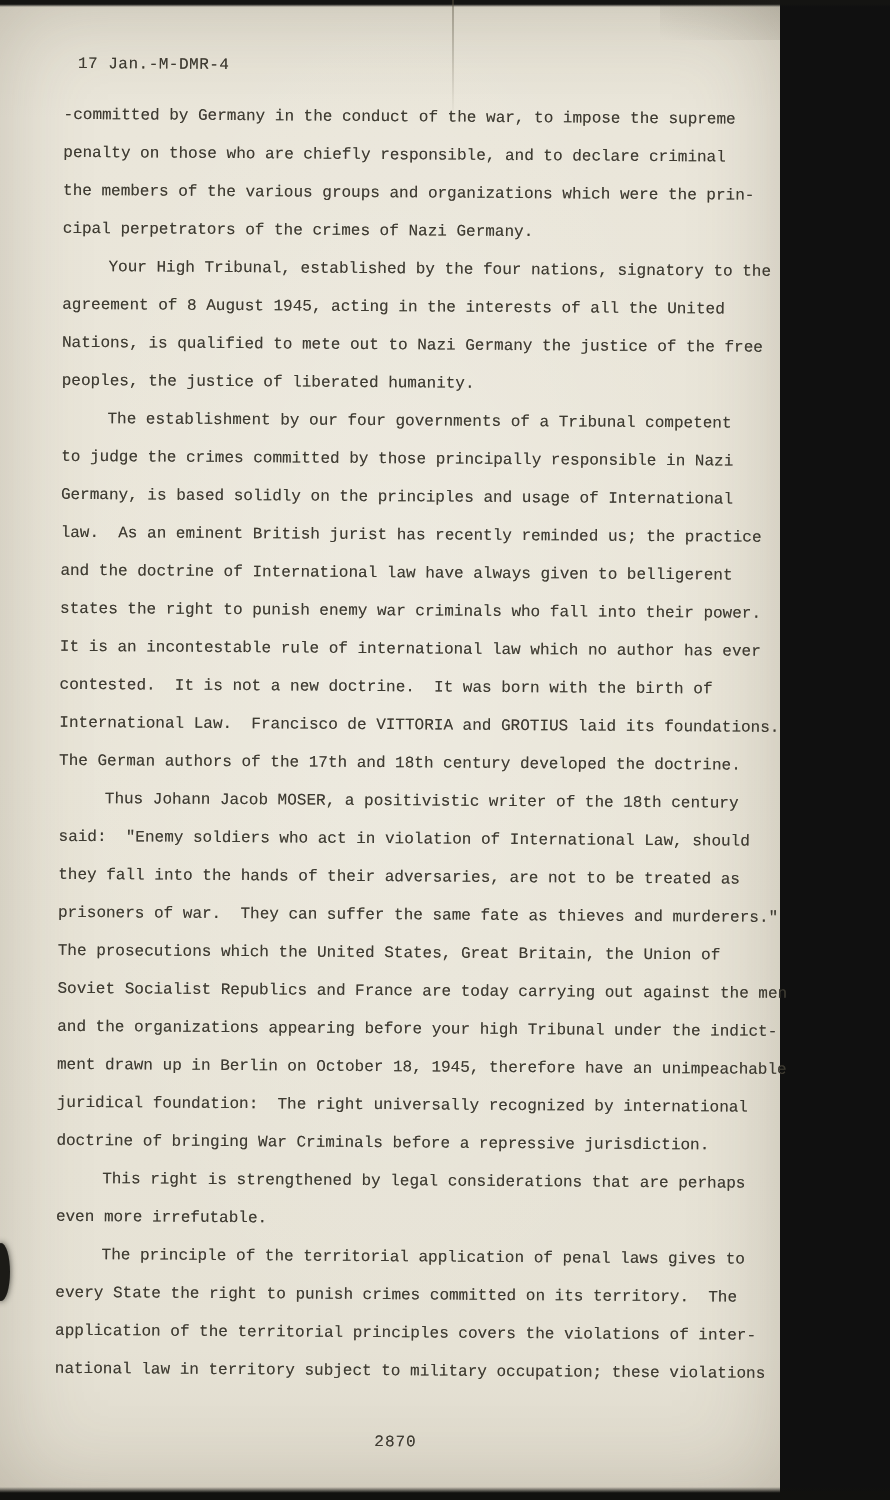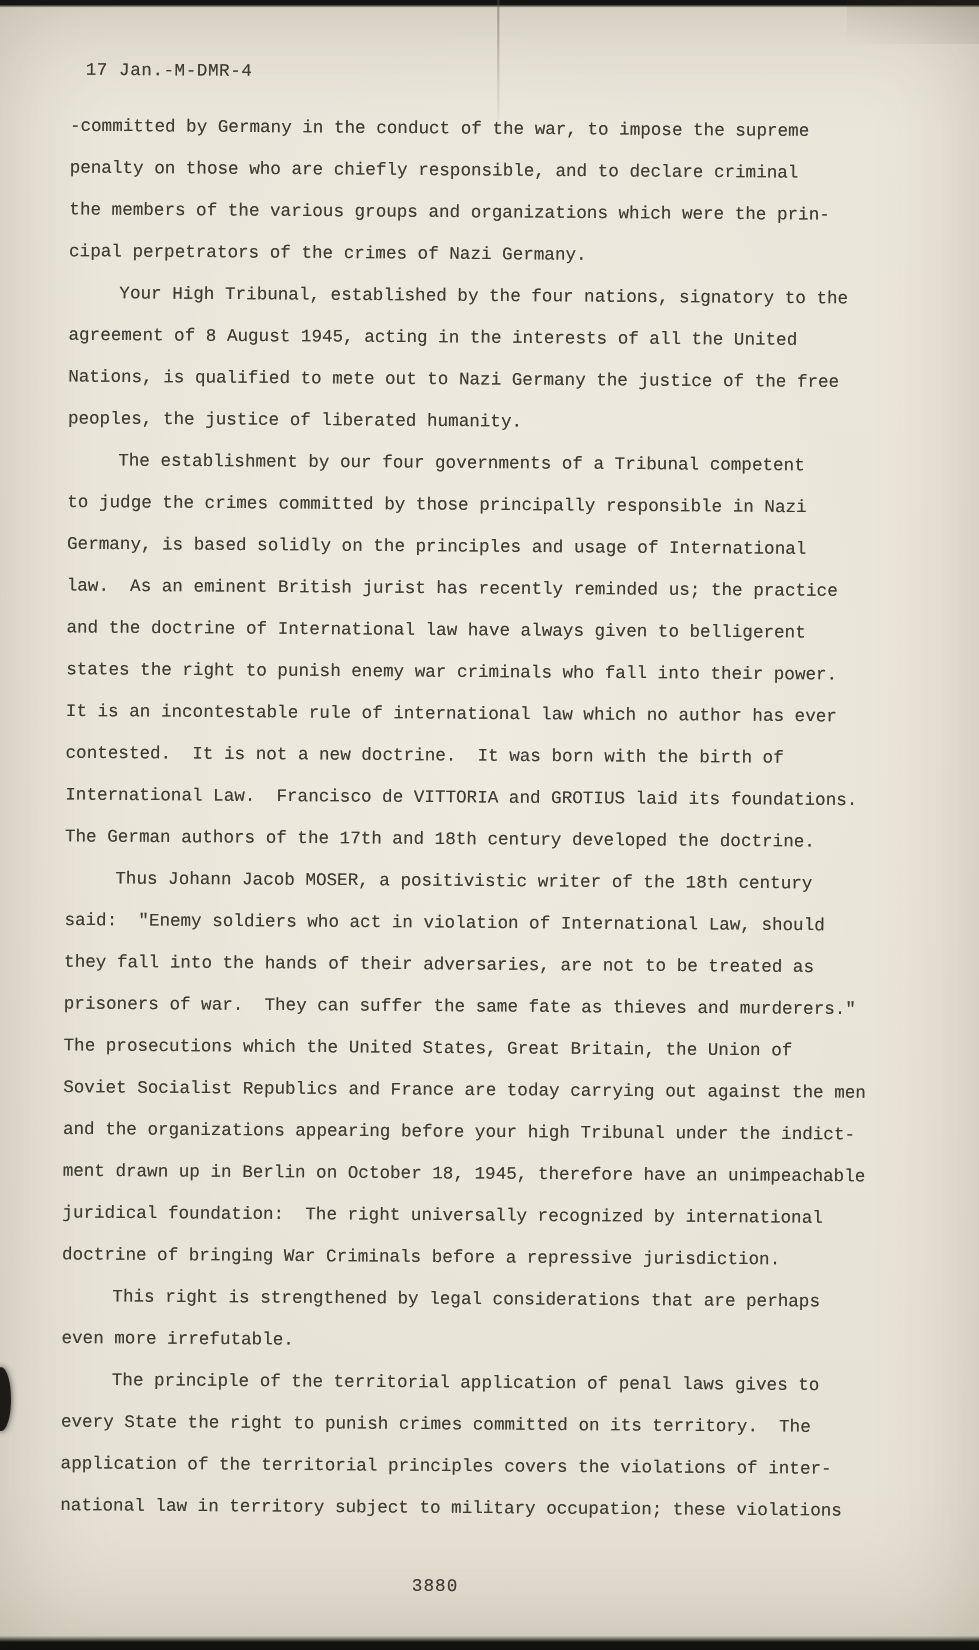--- a/index.html
+++ b/index.html
@@ -6,21 +6,21 @@
     margin: 0;
     padding: 0;
     width: 890px;
     height: 1500px;
     overflow: hidden;
     background: #101010;
     font-family: "Liberation Mono", "DejaVu Sans Mono", monospace;
   }
   .scan-page {
     position: relative;
-    width: 890px;
+    width: 780px;
     height: 1500px;
     background:
       radial-gradient(ellipse at 50% 45%, rgba(255,255,255,0.20) 0%, rgba(255,255,255,0) 60%),
       linear-gradient(180deg, #e3dfd2 0%, #eae6da 8%, #e9e5d8 50%, #e6e2d5 90%, #ddd8ca 100%);
     box-shadow: inset 0 0 90px rgba(90,80,60,0.25);
   }
   
   .edge-top {
     position: absolute; top: 0; left: 0; width: 890px; height: 7px;
     background: linear-gradient(180deg, #141412 0%, #141412 60%, rgba(20,20,18,0) 100%);
@@ -133,17 +133,17 @@
           <div class="line">even more irrefutable.</div>
         </div>
         <div class="paragraph">
           <div class="line indent">The principle of the territorial application of penal laws gives to</div>
           <div class="line">every State the right to punish crimes committed on its territory.  The</div>
           <div class="line">application of the territorial principles covers the violations of inter-</div>
           <div class="line">national law in territory subject to military occupation; these violations</div>
         </div>
       </div>
 
-    <div class="page-number">3880</div>
+    <div class="page-number">2870</div>
   </div>
 
   <div class="edge-bottom"></div>
 </div>
 
 </body></html>

